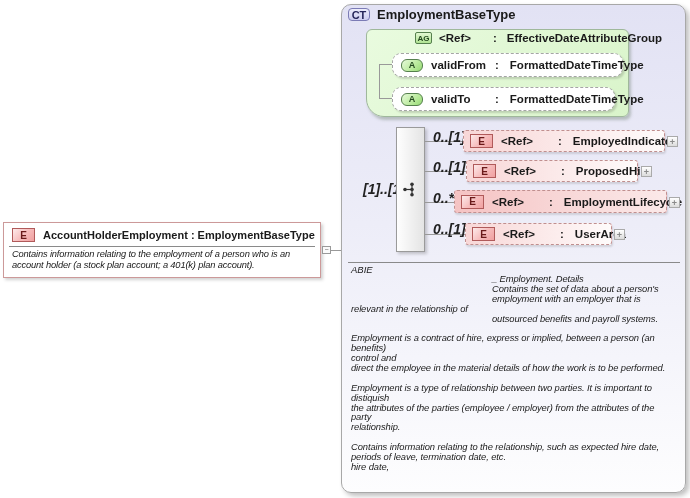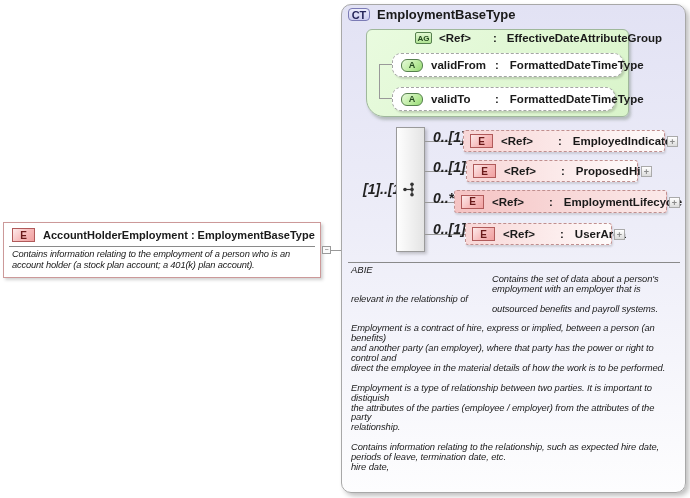--- a/index.html
+++ b/index.html
@@ -158,28 +158,28 @@
     <span class="badge e-badge">E</span>
     <span class="ename">&lt;Ref&gt;</span>
     <span class="colon">:</span>
     <span class="gtype">UserArea</span>
   </div>
   <div class="plus-btn" style="left:614px;top:229px;">+</div>
 
   <div id="abie-sep"></div>
   <div id="abie-label">ABIE</div>
   <div id="abie-doc">
+    <div class="abie-line ind">_ Employment. Details</div>
     <div class="abie-line ind">Contains the set of data about a person's</div>
     <div class="abie-line ind">employment with an employer that is</div>
     <div class="abie-line">relevant in the relationship of</div>
     <div class="abie-line ind">outsourced benefits and payroll systems.</div>
     <div class="abie-line"></div>
     <div class="abie-line">Employment is a contract of hire, express or implied, between a person (an</div>
     <div class="abie-line">benefits)</div>
-    <div class="abie-line">and another party (an employer), where that party has the power or right to</div>
     <div class="abie-line">control and</div>
     <div class="abie-line">direct the employee in the material details of how the work is to be performed.</div>
     <div class="abie-line"></div>
     <div class="abie-line">Employment is a type of relationship between two parties. It is important to</div>
     <div class="abie-line">distiquish</div>
     <div class="abie-line">the attributes of the parties (employee / employer) from the attributes of the</div>
     <div class="abie-line">party</div>
     <div class="abie-line">relationship.</div>
     <div class="abie-line"></div>
     <div class="abie-line">Contains information relating to the relationship, such as expected hire date,</div>

